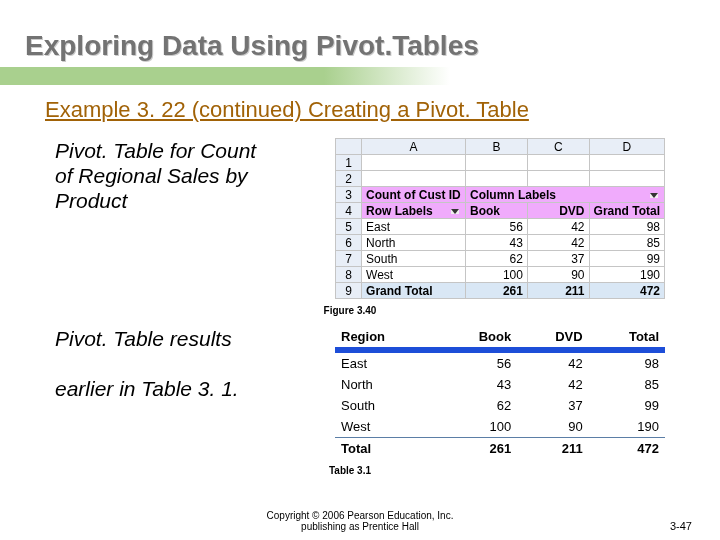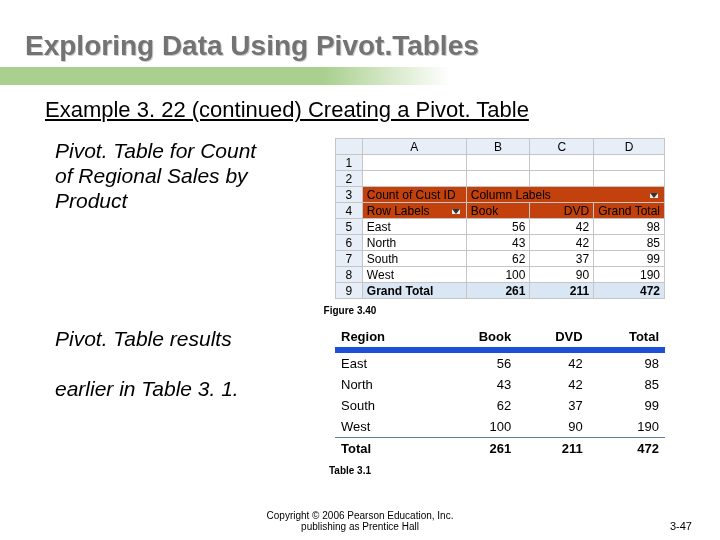--- a/index.html
+++ b/index.html
@@ -27,21 +27,21 @@
   }
   .accent-bar {
     width: 450px;
     height: 18px;
     background: linear-gradient(to right, #a9d08e 0%, #a9d08e 72%, rgba(169,208,142,0) 100%);
     margin-left: -20px;
     margin-top: 2px;
   }
   .subtitle {
     font-size: 22px;
-    color: #000000;
+    color: #a16207;
     text-decoration: underline;
     margin: 12px 0 15px 25px;
   }
   .row {
     display: flex;
     align-items: flex-start;
     margin-left: 35px;
   }
   .para {
     font-size: 21px;
@@ -80,22 +80,22 @@
   }
   .excel .rowhead {
     background: #e8eef7;
     text-align: center;
     font-weight: normal;
     width: 18px;
   }
   .excel .colA { width: 95px; }
   .excel .num { text-align: right; }
   .pvhead {
-    background: #c2410c;
-    font-weight: normal;
+    background: #f0abfc;
+    font-weight: bold;
   }
   .pvtotal {
     background: #d9e7f5;
     font-weight: bold;
   }
   .dd {
     display:inline-block;
     width:0; height:0;
     border-left:4px solid transparent;
     border-right:4px solid transparent;

